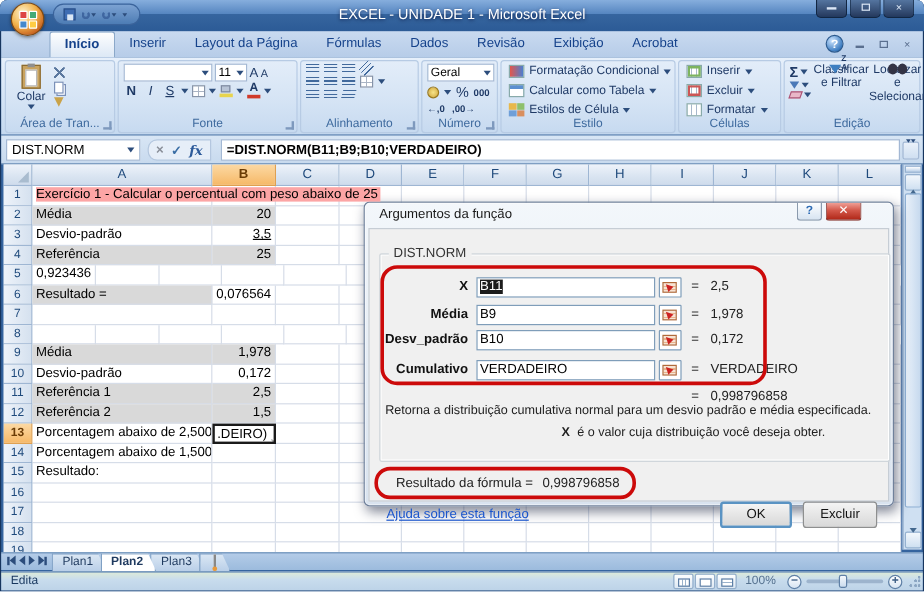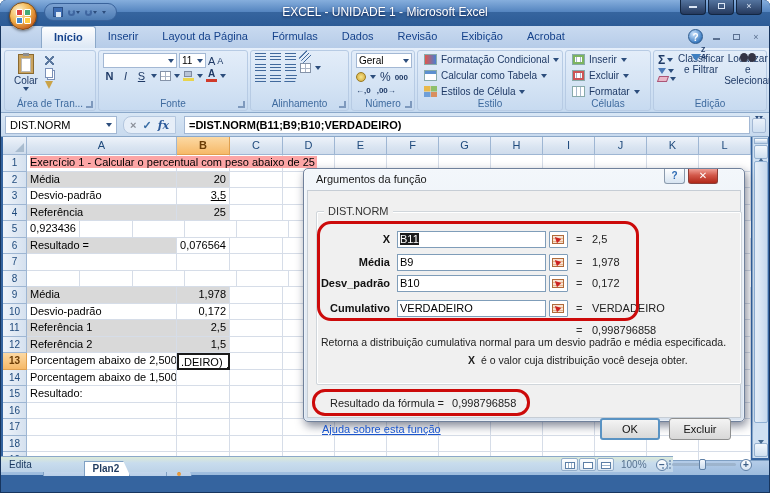--- a/index.html
+++ b/index.html
@@ -180,21 +180,21 @@
   .ntri-r { width:0;height:0;border-top:4px solid transparent;border-bottom:4px solid transparent;border-left:5px solid #2c4d7c;}
   .stab { height:15px; padding:1px 10px 0 8px; font-size:10px; color:#1f3a5f;
           background:linear-gradient(#dbe7f4,#b9cfe8); border:1px solid #7fa0c4; border-bottom:none;
           clip-path:polygon(0 0,calc(100% - 7px) 0,100% 100%,0 100%); margin-right:-5px; }
   .stab.active { background:#fff; font-weight:bold; z-index:2; position:relative;}
   #instab { width:26px; }
   #instab .pg { width:9px; height:9px; background:#fff; border:1px solid #888; margin:2px 0 0 3px; position:relative;}
   #instab .pg i { position:absolute; right:-2px; bottom:-2px; width:4px; height:4px; background:#e89a3c; border-radius:50%;}
 
   
-  #statusbar { position:absolute; left:1px; top:456px; width:672px; height:16px;
+  #statusbar { position:absolute; left:1px; top:476px; width:768px; height:16px;
                background:linear-gradient(#dcead9,#c8dced 40%,#bdd3e8); border-top:1px solid #8ba8c9; }
   #mode { position:absolute; left:8px; top:2px; color:#17365d; font-size:10px; }
   #views { position:absolute; left:560px; top:1px; display:flex; gap:1px; }
   .vbtn { width:17px; height:13px; background:linear-gradient(#fdfefe,#dde8f3); border:1px solid #93aecb; border-radius:2px; position:relative;}
   .vbtn i { position:absolute; left:3px; top:3px; width:10px; height:7px; border:1px solid #5d7fa6; background:#fff; }
   .vbtn.v1 i { background:repeating-linear-gradient(to right,#fff 0 2px,#9bb3cc 2px 3px); }
   .vbtn.v3 i { background:linear-gradient(to bottom,#fff 45%,#9bb3cc 45% 55%,#fff 55%); }
   #zoomlvl { position:absolute; left:620px; top:2px; color:#55718f; font-size:10px; }
   #zoomctl { position:absolute; left:655px; top:1px; display:flex; align-items:center; gap:4px; height:13px;}
   .zbtn { width:12px; height:12px; border:1px solid #5f80a6; border-radius:50%; background:linear-gradient(#fff,#d7e4f2);

